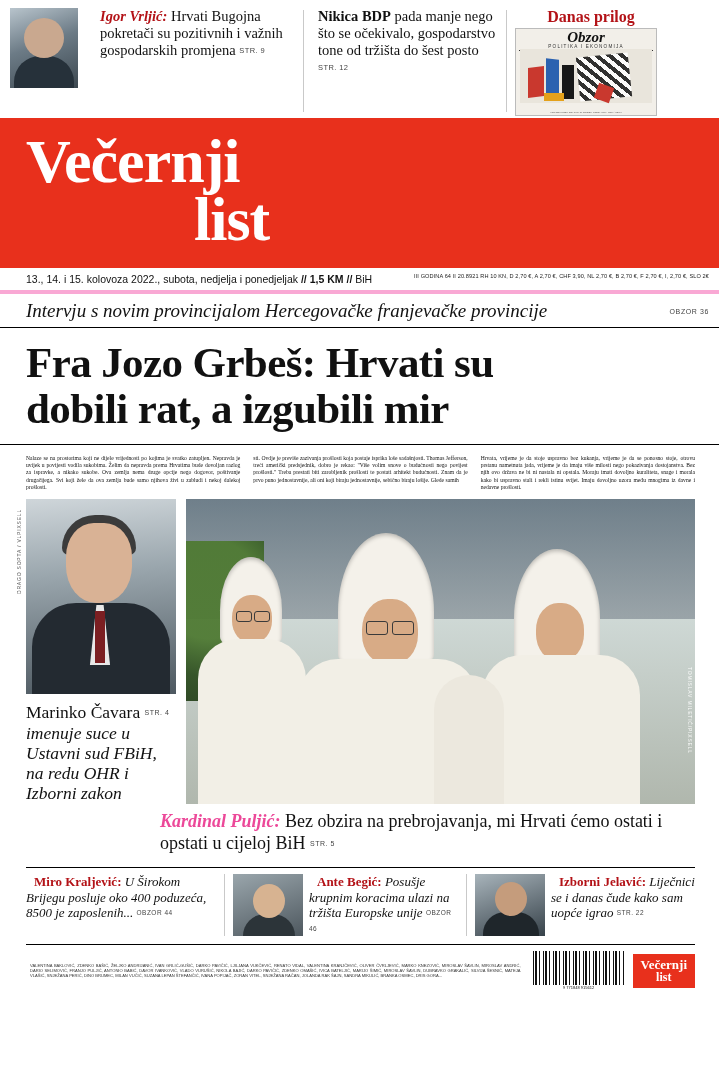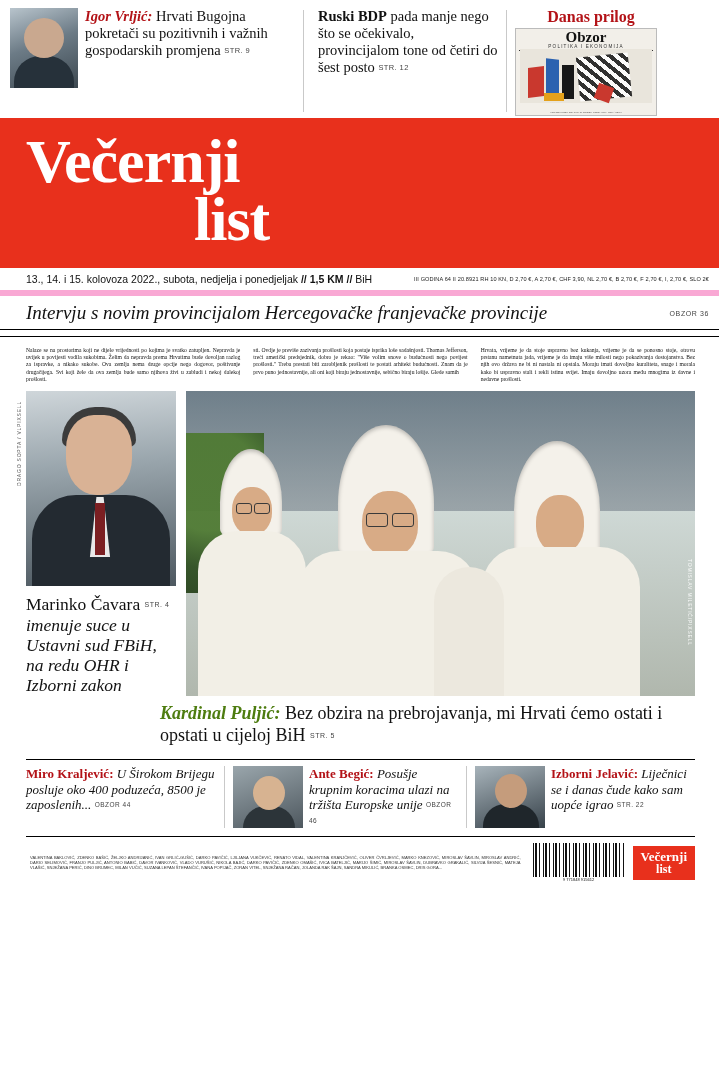--- a/index.html
+++ b/index.html
@@ -9,53 +9,53 @@
     font-family:"Liberation Serif", serif;
     color:#111;
     overflow:hidden;
     position:relative;
   }
   .page{position:relative;width:719px;height:1080px;box-sizing:border-box;}
 
   
   .topstrip{position:relative;height:118px;padding:8px 10px 0 10px;box-sizing:border-box;display:flex;}
   .ts-col{position:relative;}
-  .ts-a{width:285px;display:flex;gap:7px;}
+  .ts-a{width:285px;display:flex;gap:22px;}
   .ts-photo{width:68px;height:80px;background:linear-gradient(160deg,#b8c4cc 0%,#6c7b86 45%,#3d4850 100%);border:0;flex:none;position:relative;overflow:hidden;}
   .ts-photo:after{content:"";position:absolute;left:14px;top:10px;width:40px;height:40px;border-radius:50%;background:#c9a88f;}
   .ts-photo:before{content:"";position:absolute;left:4px;top:48px;width:60px;height:34px;border-radius:26px 26px 0 0;background:#26313a;}
   .ts-text{font-size:14.5px;line-height:17px;color:#111;font-family:"Liberation Serif",serif;}
   .ts-name{font-weight:bold;font-style:italic;color:#b31217;}
   .ts-str{font-size:7.5px;letter-spacing:.4px;color:#444;font-family:"Liberation Sans",sans-serif;vertical-align:2px;}
   .ts-b{width:180px;margin-left:6px;}
   .ts-b .ts-text{font-size:14.5px;line-height:17px;}
   .ts-divider{width:1px;background:#c9c9c9;margin:2px 8px 6px 8px;}
   .ts-c{width:152px;text-align:left;}
   .danas{color:#b31217;font-weight:bold;font-size:16px;text-align:center;margin:0 0 2px 0;font-family:"Liberation Serif",serif;}
   .obzor-box{width:140px;height:86px;border:1px solid #bbb;background:#f2efe9;position:relative;overflow:hidden;}
-  .obzor-ttl{font-size:15px;font-weight:bold;text-align:center;line-height:14px;padding-top:1px;font-family:"Liberation Serif",serif;}
+  .obzor-ttl{font-size:15px;font-weight:bold;text-align:center;line-height:14px;padding-top:1px;font-family:"Liberation Serif",serif;font-style:italic;}
   .obzor-sub{font-size:4.6px;letter-spacing:1.2px;text-align:center;color:#333;font-family:"Liberation Sans",sans-serif;}
   .obzor-rule{height:1px;background:#333;margin:1px 3px;}
   .obzor-mini{font-size:2.6px;line-height:3.2px;color:#555;padding:0 4px;text-align:justify;}
   .obzor-art{position:absolute;left:4px;top:20px;right:4px;bottom:12px;background:#e9e5dc;}
   .obzor-art .b1{position:absolute;left:8px;top:18px;width:16px;height:30px;background:#c9382e;transform:skewY(-8deg);}
   .obzor-art .b2{position:absolute;left:26px;top:10px;width:13px;height:40px;background:#2b62b0;transform:skewY(6deg);}
   .obzor-art .b3{position:absolute;left:42px;top:16px;width:12px;height:34px;background:#171717;}
   .obzor-art .b4{position:absolute;left:58px;top:6px;width:52px;height:44px;background:repeating-linear-gradient(45deg,#fff 0 4px,#111 4px 8px);opacity:.85;transform:rotate(-6deg);}
   .obzor-art .b5{position:absolute;left:24px;top:44px;width:20px;height:8px;background:#e4a11b;}
   .obzor-art .b6{position:absolute;left:76px;top:36px;width:16px;height:16px;background:#c9382e;transform:rotate(20deg);}
   .obzor-cap{position:absolute;left:4px;bottom:1px;right:4px;font-size:2.7px;line-height:3.3px;color:#444;text-align:center;}
 
   
   .masthead{background:#e8301c;height:150px;position:relative;}
   .mh-title{color:#fff;font-family:"Liberation Serif",serif;font-weight:bold;font-size:62px;line-height:58px;padding:14px 0 0 26px;letter-spacing:-1px;}
   .mh-title .l2{padding-left:168px;display:block;}
 
   
-  .dateline{display:flex;align-items:center;border-bottom:6px solid #f9a8d4;padding:5px 10px 5px 26px;font-family:"Liberation Sans",sans-serif;font-size:10.5px;}
+  .dateline{display:flex;border-bottom:4px solid #f9a8d4;padding:5px 10px 5px 26px;font-family:"Liberation Sans",sans-serif;font-size:10.5px;}
   .dl-left{flex:1;}
   .dl-price{font-weight:bold;}
   .dl-right{font-size:5.6px;color:#222;letter-spacing:.1px;text-align:right;width:300px;font-family:"Liberation Sans",sans-serif;}
 
   
   .introline{display:flex;align-items:center;padding:6px 10px 5px 26px;border-bottom:1px solid #000;}
   .introline .txt{flex:1;font-style:italic;font-size:19px;font-family:"Liberation Serif",serif;}
   .introline .ref{font-size:7px;letter-spacing:.6px;color:#444;font-family:"Liberation Sans",sans-serif;}
 
   
@@ -84,28 +84,28 @@
   .bigphoto .sky{position:absolute;inset:0;background:linear-gradient(180deg,#9fb9c6 0%,#cfd9d6 38%,#b0b7ad 100%);}
   .bigphoto .crowddark{position:absolute;left:0;top:0;width:100%;height:120px;background:linear-gradient(180deg,#55606a 0%,#7d8790 100%);opacity:.65;}
   .bigphoto .greenery{position:absolute;left:0;top:42px;width:78px;height:160px;background:radial-gradient(circle at 30% 30%,#4f7a33 0 40%,#2f4f22 70%,#27401c 100%);opacity:.95;}
   .mitre{position:absolute;background:#f4f1ea;border-radius:50% 50% 6px 6px / 62% 62% 6px 6px;box-shadow:0 2px 4px rgba(0,0,0,.25) inset;}
   .robe{position:absolute;background:#f2efe6;border-radius:40px 40px 0 0;}
   .face{position:absolute;background:#d8ab86;border-radius:46%;}
   .glass{position:absolute;border:1.5px solid #3a3a3a;border-radius:3px;}
   .bp-credit{position:absolute;right:2px;top:168px;writing-mode:vertical-rl;font-size:5px;letter-spacing:.8px;color:#fff;font-family:"Liberation Sans",sans-serif;opacity:.9;}
 
   .cardinal{padding:6px 24px 8px 0;margin-left:160px;font-family:"Liberation Serif",serif;font-size:18px;line-height:22px;}
-  .cardinal b{color:#4d7c0f;font-style:italic;font-weight:bold;}
+  .cardinal b{color:#ec4899;font-style:italic;font-weight:bold;}
   .cardinal .str{font-size:7px;letter-spacing:.5px;color:#444;font-family:"Liberation Sans",sans-serif;vertical-align:3px;}
 
   
   .teasers{display:flex;border-top:1px solid #000;margin:4px 24px 0 26px;padding-top:6px;gap:8px;}
   .tz{display:flex;gap:6px;font-family:"Liberation Serif",serif;}
   .tz .txt{font-size:13px;line-height:15.5px;font-style:italic;}
-  .tz .txt b{font-style:normal;font-weight:bold;color:#b31217;}
+  .tz .txt b{font-style:normal;font-weight:bold;color:#b31217;margin-left:8px;}
   .tz .ref{font-size:6.5px;letter-spacing:.5px;color:#444;font-family:"Liberation Sans",sans-serif;vertical-align:2px;font-style:normal;}
   .tz-img{width:70px;height:62px;flex:none;overflow:hidden;position:relative;}
   .tz-img.a{background:linear-gradient(160deg,#9aa6ac,#4e585f);}
   .tz-img.a:after{content:"";position:absolute;left:20px;top:10px;width:32px;height:34px;border-radius:50%;background:#d7b391;}
   .tz-img.a:before{content:"";position:absolute;left:10px;top:40px;width:52px;height:26px;border-radius:22px 22px 0 0;background:#2c3439;}
   .tz-img.b{background:linear-gradient(160deg,#a8b4bb,#37424a);}
   .tz-img.b:after{content:"";position:absolute;left:20px;top:8px;width:32px;height:34px;border-radius:50%;background:#c59c7c;}
   .tz-img.b:before{content:"";position:absolute;left:8px;top:38px;width:56px;height:28px;border-radius:22px 22px 0 0;background:#1f262b;}
   .vdiv{width:1px;background:#c9c9c9;}
 
@@ -128,21 +128,21 @@
       <div class="ts-photo"></div>
       <div class="ts-text">
         <span class="ts-name">Igor Vrljić:</span>
         <span> Hrvati Bugojna pokretači su pozitivnih i važnih gospodarskih promjena</span>
         <span class="ts-str">STR. 9</span>
       </div>
     </div>
     <div class="ts-divider"></div>
     <div class="ts-col ts-b">
       <div class="ts-text">
-        <b>Ruski BDP</b><span> pada manje nego što se očekivalo, provincijalom tone od četiri do šest posto</span>
+        <b>Nikica BDP</b><span> pada manje nego što se očekivalo, gospodarstvo tone od tržišta do šest posto</span>
         <span class="ts-str">STR. 12</span>
       </div>
     </div>
     <div class="ts-divider"></div>
     <div class="ts-col ts-c">
       <div class="danas">Danas prilog</div>
       <div class="obzor-box">
         <div class="obzor-ttl">Obzor</div>
         <div class="obzor-sub">POLITIKA I EKONOMIJA</div>
         <div class="obzor-rule"></div>
@@ -174,20 +174,24 @@
       <span>BiH</span>
     </div>
     <div class="dl-right">III GODINA 64 II 20.8921 RH 10 KN, D 2,70 €, A 2,70 €, CHF 3,90, NL 2,70 €, B 2,70 €, F 2,70 €, I, 2,70 €, SLO 2€</div>
   </div>
 
   <div class="introline">
     <div class="txt">Intervju s novim provincijalom Hercegovačke franjevačke provincije</div>
     <div class="ref">OBZOR  36</div>
   </div>
 
+  <div class="headline">
+    <span>Fra Jozo Grbeš: Hrvati su</span>
+    <span class="l2">dobili rat, a izgubili mir</span>
+  </div>
 
   <div class="leadcols">
     <div class="leadcol">Nalaze se na prostorima koji ne dijele vrijednosti po kojima je svatko zatupljen. Nepravda je uvijek u povijesti vodila sukobima. Želim da nepravda prema Hrvatima bude dovoljan razlog za ispravke, a nikako sukobe. Ova zemlja nema druge opcije nego dogovor, poštivanje drugačijega. Svi koji žele da ova zemlja bude samo njihova živi u zabludi i nekoj dalekoj prošlosti.</div>
     <div class="leadcol">sti. Ovdje je previše zazivanja prošlosti koja postaje isprika loše sadašnjosti. Thomas Jefferson, treći američki predsjednik, dobro je rekao: "Više volim snove o budućnosti nego povijest prošlosti." Treba prestati biti zarobljenik prošlosti te postati arhitekt budućnosti. Znam da je prvo puno jednostavnije, ali oni koji biraju jednostavnije, sebično biraju lošije. Glede samih</div>
     <div class="leadcol">Hrvata, vrijeme je da stoje uspravno bez kukanja, vrijeme je da se ponosno stoje, otrovu prstanu nametnuta jada, vrijeme je da imaju više milosti nego pokazivanja dostojanstva. Bez njih ovo država ne bi ni nastala ni opstala. Moraju imati dovoljno kuraliteta, snage i morala kako bi uspravno stali i rekli istinu svijet. Imaju dovoljno uzora među mnogima iz davne i nedavne prošlosti.</div>
   </div>
 
   <div class="mainrow">
     <div class="leftcol">
       <div class="sidecredit">DRAGO SOPTA / VLPIXSELL</div>

